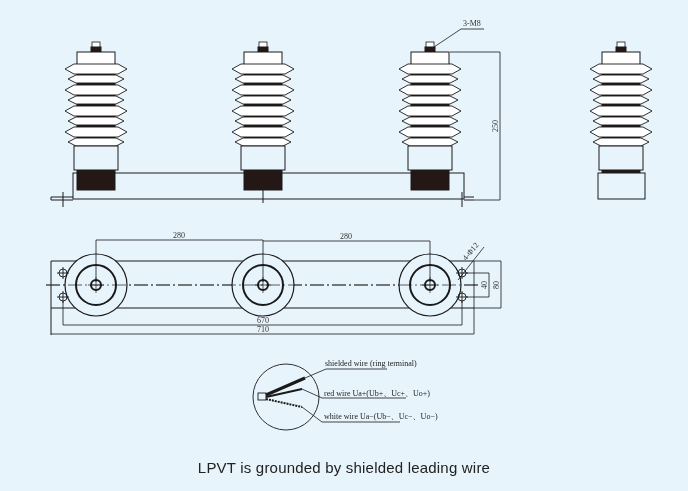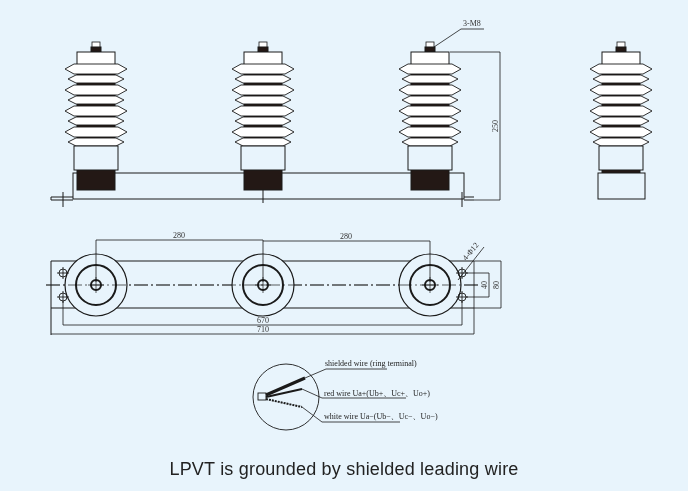--- a/index.html
+++ b/index.html
@@ -1,21 +1,21 @@
 <!DOCTYPE html>
 <html><head>
 <meta charset="utf-8">
 <style>
   html,body{margin:0;padding:0;}
   body{width:688px;height:491px;background:#e8f4fc;overflow:hidden;position:relative;}
   svg{position:absolute;left:0;top:0;}
   .dimtxt{font-family:"Liberation Serif",serif;font-size:8px;fill:#333;}
   .lbl{font-family:"Liberation Serif",serif;font-size:8px;fill:#222;}
   .caption{position:absolute;left:0;top:459px;width:688px;text-align:center;
-    font-family:"Liberation Sans",sans-serif;font-size:18px;color:#222;letter-spacing:0.2px;}
+    font-family:"Liberation Sans",sans-serif;font-size:15px;color:#222;letter-spacing:0.2px;}
 </style>
 </head>
 <body>
 
 <svg width="688" height="491" viewBox="0 0 688 491" xmlns="http://www.w3.org/2000/svg">
   <defs>
     <g id="insulator">
 
       <rect x="-4" y="-1" width="8" height="6" fill="#fff" stroke="#1a1a1a" stroke-width="0.8"></rect>
       <rect x="-5" y="4" width="10" height="5" fill="#231815"></rect>

